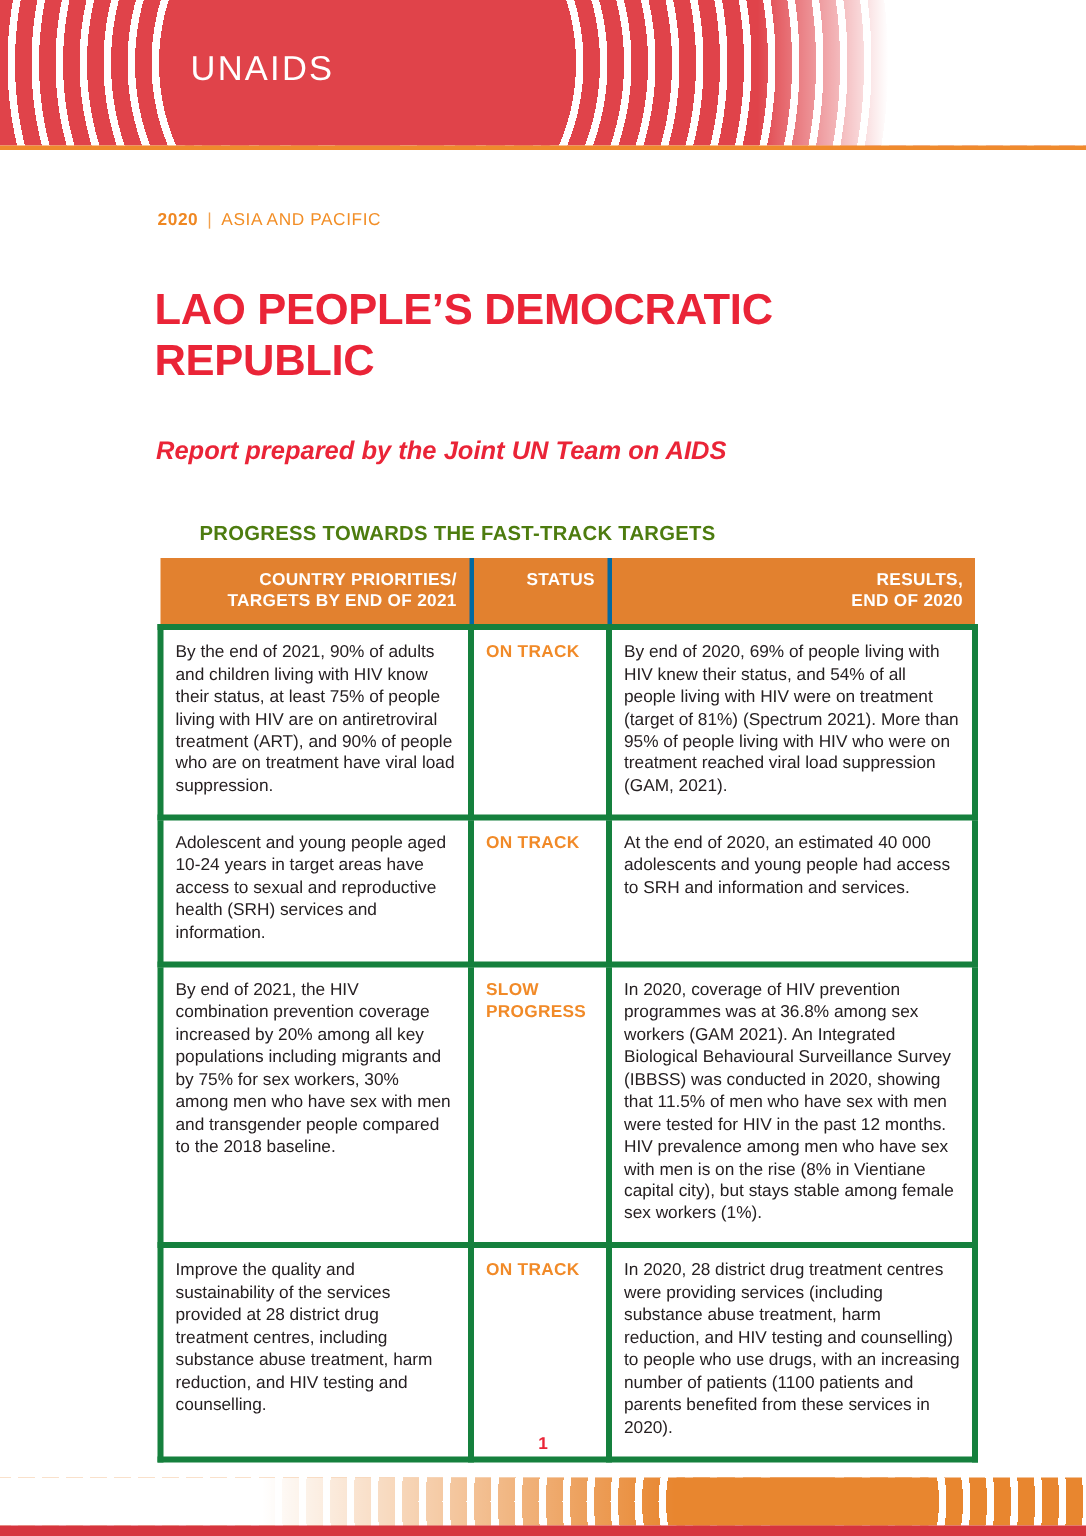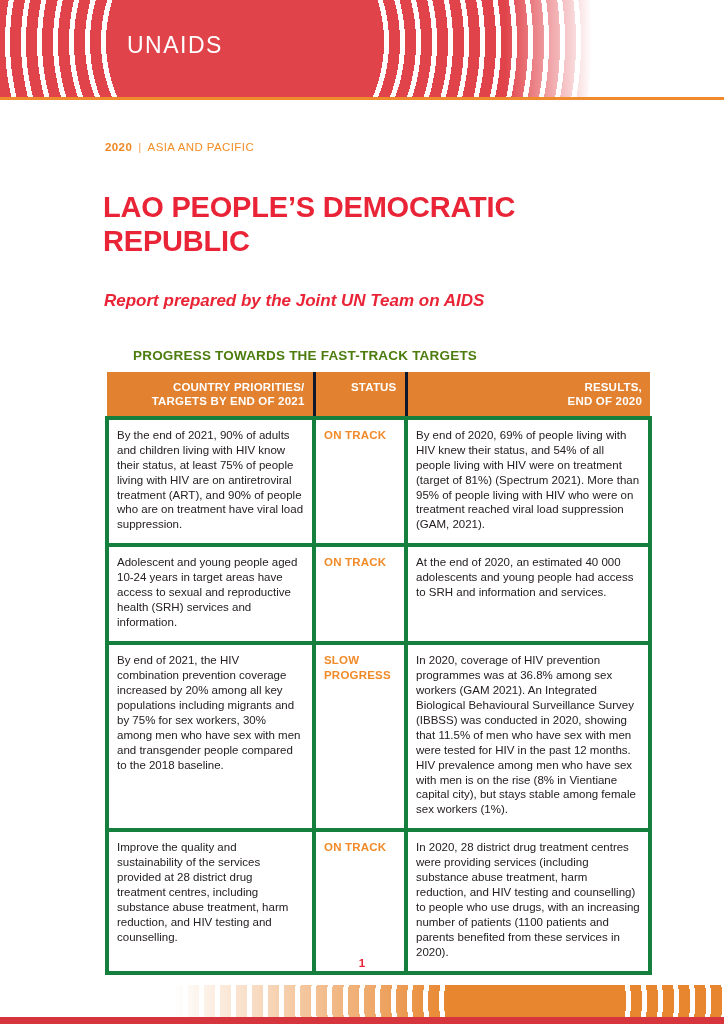--- a/index.html
+++ b/index.html
@@ -99,21 +99,21 @@
     color: #ffffff;
     font-size: 11.5px;
     font-weight: 700;
     text-align: right;
     vertical-align: top;
     padding: 8px 8px 7px 8px;
     line-height: 1.25;
     letter-spacing: 0.2px;
   }
   .progress-table th span { white-space: pre-line; }
-  .progress-table th + th { border-left: 3px solid #0f172a; }
+  .progress-table th + th { border-left: 3px solid #0369a1; }
   .progress-table td {
     border: 4px solid #15803d;
     font-size: 11.5px;
     line-height: 1.3;
     color: #262022;
     vertical-align: top;
     padding: 8px 8px 11px 8px;
     background: #ffffff;
   }
   .progress-table td.status {

